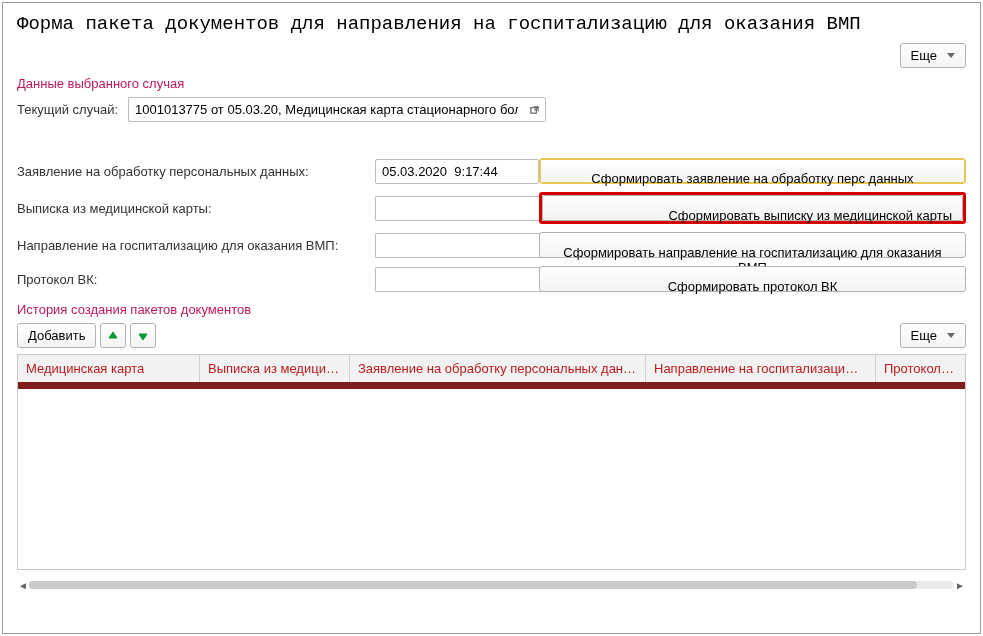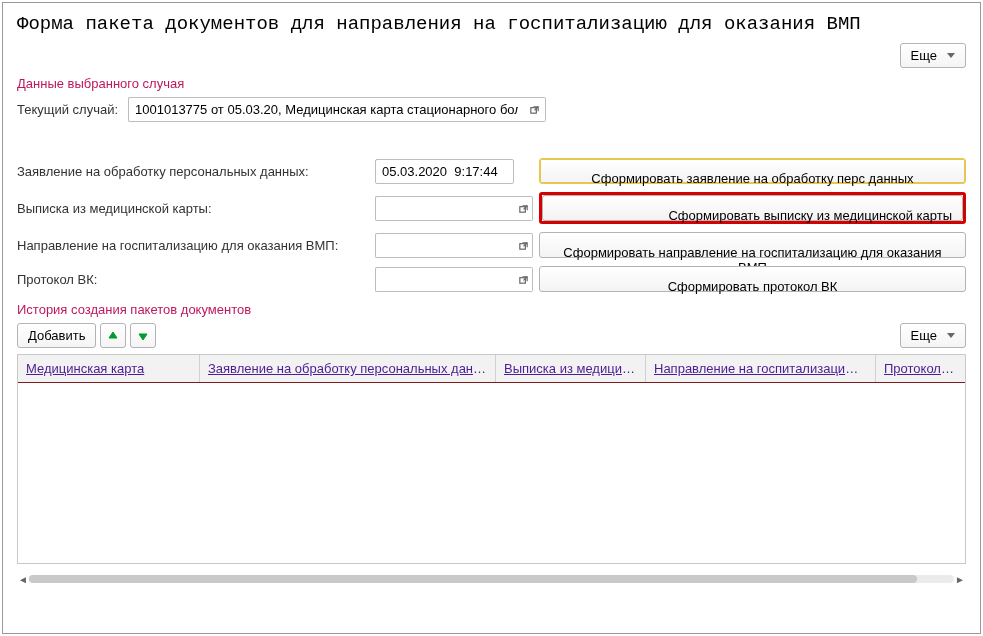--- a/index.html
+++ b/index.html
@@ -88,33 +88,33 @@
     cursor:pointer;
     height:24px;
   }
   .gen-btn.highlight-yellow { border:1px solid #e6c84e; box-shadow:0 0 0 1px #e6c84e inset;}
   .highlight-red-wrap {
     border:3px solid #d60000; border-radius:3px; padding:0; flex:1; display:flex;
   }
   .highlight-red-wrap .gen-btn { border-color:#b3b3b3;text-align:right;}
   .docs-area { display:grid; grid-template-columns: 352px 158px 1fr; gap:6px 6px; padding:2px 14px; align-items:center; row-gap:8px;}
   .docs-area .label-cell{ color:#333;}
-  .docs-area .input-cell .text-input{ width:139px;}
+  .docs-area .input-cell .text-input{ width:164px;}
   .docs-area .btn-cell{ display:flex;}
   .history-toolbar {
     display:flex; justify-content:space-between; padding: 4px 14px 6px 14px;
   }
   .history-toolbar .left { display:flex; gap:4px;}
   .table-wrap {
     margin: 0 14px 8px 14px;
     border:1px solid #c9c9c9;
   }
   .table-head {
-    display:flex; background:#f2f2f2; border-bottom:1px solid #7f1d1d;
-    font-size:13px; color:#4c1d95;text-decoration:underline;
+    display:flex; background:#f2f2f2; border-bottom:7px solid #7f1d1d;
+    font-size:13px; color:#b91c1c;
   }
   .th {
     padding:6px 8px; border-right:1px solid #d0d0d0; white-space:nowrap; overflow:hidden; text-overflow:ellipsis;
   }
   .th:last-child{border-right:none;}
   .table-body {
     height:180px; background:#fff;
   }
   .hscroll {
     margin: 0 14px 6px 14px;
@@ -249,22 +249,22 @@
       <button class="btn">
         <span>Еще</span>
         <span class="arrow-down"></span>
       </button>
     </div>
   </div>
 
   <div class="table-wrap">
     <div class="table-head">
       <div class="th" style="width:182px">Медицинская карта</div>
+      <div class="th" style="width:150px">Выписка из медицин...</div>
       <div class="th" style="width:296px">Заявление на обработку персональных данных</div>
-      <div class="th" style="width:150px">Выписка из медицин...</div>
       <div class="th" style="width:230px">Направление на госпитализацию дл...</div>
       <div class="th" style="flex:1">Протокол ВК</div>
     </div>
     <div class="table-body"></div>
   </div>
 
   <div class="hscroll">
     <div class="hscroll-arrow">◄</div>
     <div class="hscroll-track">
       <div class="hscroll-thumb"></div>

